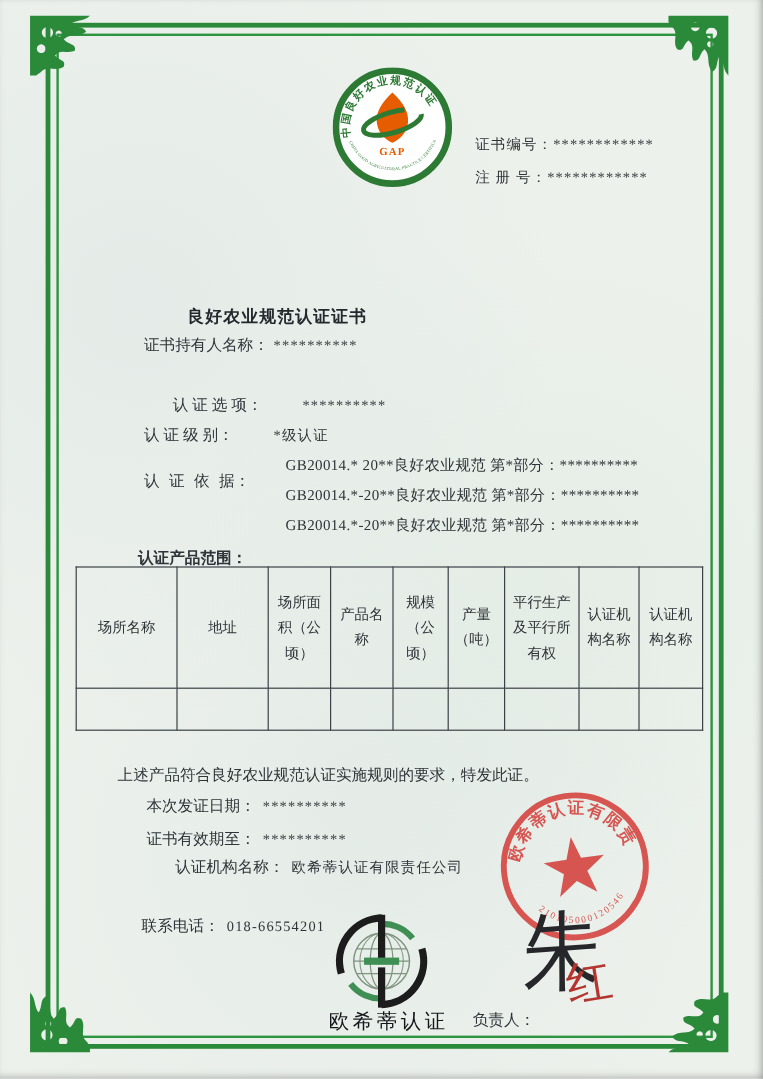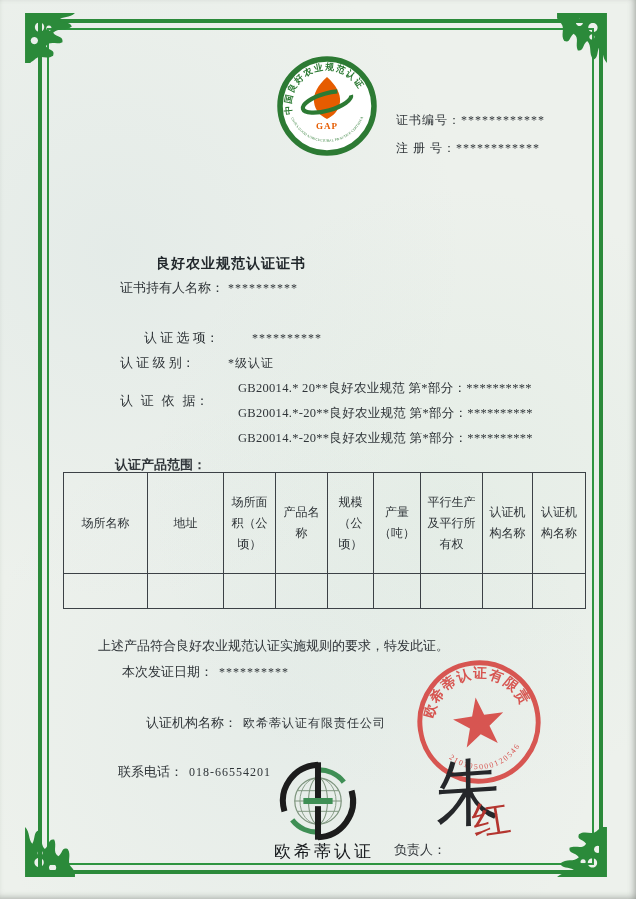--- a/index.html
+++ b/index.html
@@ -177,20 +177,23 @@
       <td></td>
     </tr>
   </tbody>
     </table>
 
   <div class="statement">上述产品符合良好农业规范认证实施规则的要求，特发此证。</div>
 
   <div class="ffield g1">
     <span class="lbl">本次发证日期：</span><span class="val">**********</span>
   </div>
+  <div class="ffield g2">
+    <span class="lbl">证书有效期至：</span><span class="val">**********</span>
+  </div>
   <div class="ffield g3">
     <span class="lbl">认证机构名称：</span><span class="val org-name-val">欧希蒂认证有限责任公司</span>
   </div>
   <div class="ffield g5">
     <span class="lbl">联系电话：</span><span class="val phone-val">018-66554201</span>
   </div>
 
   <div class="oxd-logo">
     <svg viewBox="0 0 100 100">
       <circle cx="50" cy="50" r="27" fill="none" stroke="#7d947d" stroke-width="1.4"></circle>

